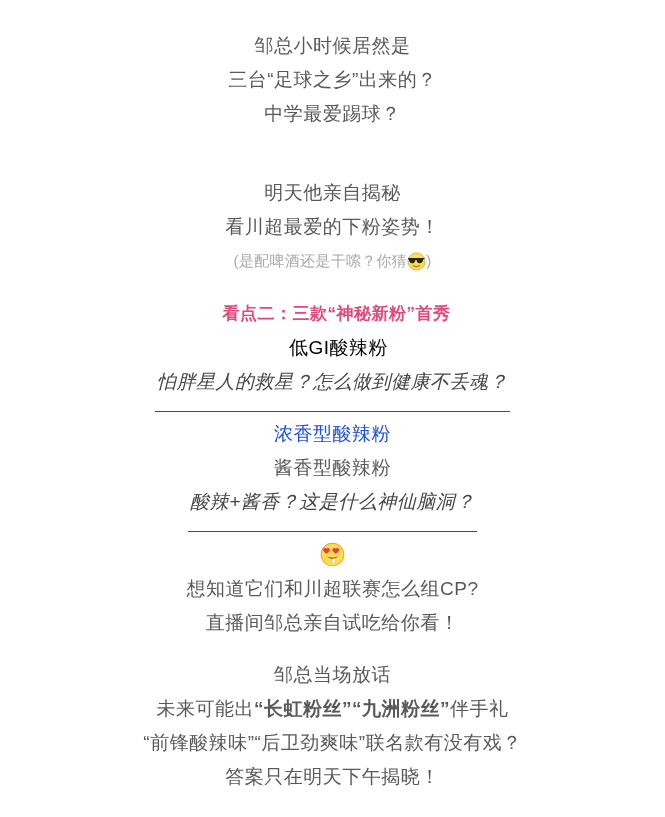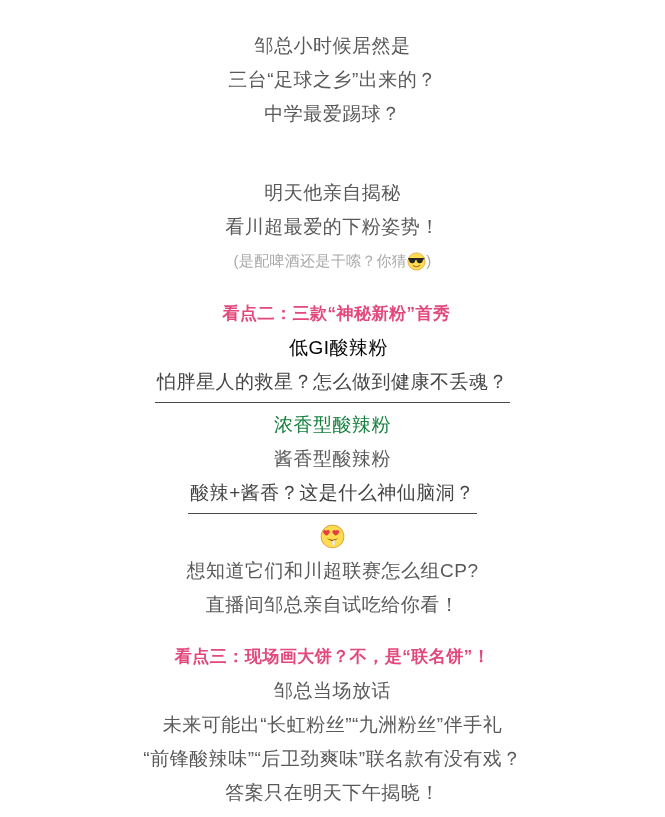--- a/index.html
+++ b/index.html
@@ -22,27 +22,28 @@
     font-weight: 700;
     letter-spacing: 0.5px;
   }
   .line {
     font-size: 19px;
     letter-spacing: 0.5px;
   }
   .uline-text {
     display: inline-block;
     border-bottom: 1px solid #4a4a4a;
-    padding: 0 2px 8px 2px;
+    padding: 0 2px 17px 2px;
+    font-style: italic;
   }
   .muted-line {
     font-size: 15px;
     letter-spacing: 0.3px;
   }
-  .bold-seg { font-weight: 400; }
+  .bold-seg { font-weight: 700; }
   .emoji { display: inline-block; vertical-align: middle; }
   .emoji svg { display: inline-block; vertical-align: -4px; }
   .emoji-line { padding: 4px 0; line-height: 26px; }
   .emoji-line .emoji svg { vertical-align: middle; }
 </style>
 </head>
 <body>
 
 <div class="article">
     <section>
@@ -54,33 +55,32 @@
       <p class="muted-line" style="color: rgb(169, 169, 169);">(是配啤酒还是干嗦？你猜<span class="emoji"><svg viewBox="0 0 36 36" width="19" height="19">
             <circle cx="18" cy="18" r="16.3" fill="#FFDC50" stroke="#E0A33C" stroke-width="1.5"></circle>
             <path d="M2.6 11.4h30.8l-1 2.4-2 .4c-.2 4.7-3 7.3-7 6.9-3.2-.3-4.9-2.6-5.3-6.1h-2.2c-.4 3.5-2.1 5.8-5.3 6.1-4 .4-6.8-2.2-7-6.9l-2-.4z" fill="#262626"></path>
             <path d="M12 25.8q6 4.6 12-.5" stroke="#A66B29" stroke-width="2.1" fill="none" stroke-linecap="round"></path>
           </svg></span>)</p>
     </section>
     <section>
       <p class="heading" style="color: rgb(226, 72, 123); padding-left: 8px;">看点二：三款“神秘新粉”首秀</p>
       <p class="line" style="color: #000000; padding-left: 12px;">低GI酸辣粉</p>
       <p class="line" style="color: rgb(69, 69, 69);"><span class="uline-text">怕胖星人的救星？怎么做到健康不丢魂？</span></p>
-      <p class="line" style="color: #15803d;">浓香型酸辣粉</p>
+      <p class="line" style="color: #1d4ed8;">浓香型酸辣粉</p>
       <p class="line" style="color: rgb(89, 89, 89);">酱香型酸辣粉</p>
       <p class="line" style="color: rgb(69, 69, 69);"><span class="uline-text">酸辣+酱香？这是什么神仙脑洞？</span></p>
       <p class="emoji-line"><span class="emoji"><svg viewBox="0 0 36 36" width="25" height="25">
             <circle cx="18" cy="18" r="16.3" fill="#FFDC50" stroke="#E0A33C" stroke-width="1.5"></circle>
             <path d="M9.3 9.6c.5-.7 1.3-1.1 2.2-1.1 1.5 0 2.7 1.2 2.7 2.7 0 2.7-4.9 5.7-4.9 5.7s-4.9-3-4.9-5.7c0-1.5 1.2-2.7 2.7-2.7.9 0 1.7.4 2.2 1.1z" fill="#E73B45"></path>
             <path d="M22.7 9.6c.5-.7 1.3-1.1 2.2-1.1 1.5 0 2.7 1.2 2.7 2.7 0 2.7-4.9 5.7-4.9 5.7s-4.9-3-4.9-5.7c0-1.5 1.2-2.7 2.7-2.7.9 0 1.7.4 2.2 1.1z" fill="#E73B45"></path>
             <path d="M9.2 20.3q8.8 8.2 17.6 0-8.8 4.6-17.6 0z" fill="#87400F"></path>
             <path d="M20.8 23.6c.9 3 1.3 6.7-.9 7.4-1.9.6-2.8-1.8-2-4.3.5-1.5 1.2-2.2 1.5-3.4z" fill="#F3F7F8" stroke="#C2CBCF" stroke-width=".8"></path>
           </svg></span></p>
       <p class="line" style="color: rgb(89, 89, 89);">想知道它们和川超联赛怎么组CP?</p>
       <p class="line" style="color: rgb(89, 89, 89);">直播间邹总亲自试吃给你看！</p>
     </section>
     <section>
-      <p class="heading" style="color: rgb(226, 72, 123);">看点三：现场画大饼？不，是“联名饼”！</p>
       <p class="line" style="color: rgb(89, 89, 89);">邹总当场放话</p>
       <p class="line" style="color: rgb(89, 89, 89);"><span>未来可能出</span><span class="bold-seg">“长虹粉丝”“九洲粉丝”</span><span>伴手礼</span></p>
       <p class="line" style="color: rgb(89, 89, 89);">“前锋酸辣味”“后卫劲爽味”联名款有没有戏？</p>
       <p class="line" style="color: rgb(89, 89, 89);">答案只在明天下午揭晓！</p>
     </section>
   </div>
 
 </body></html>

